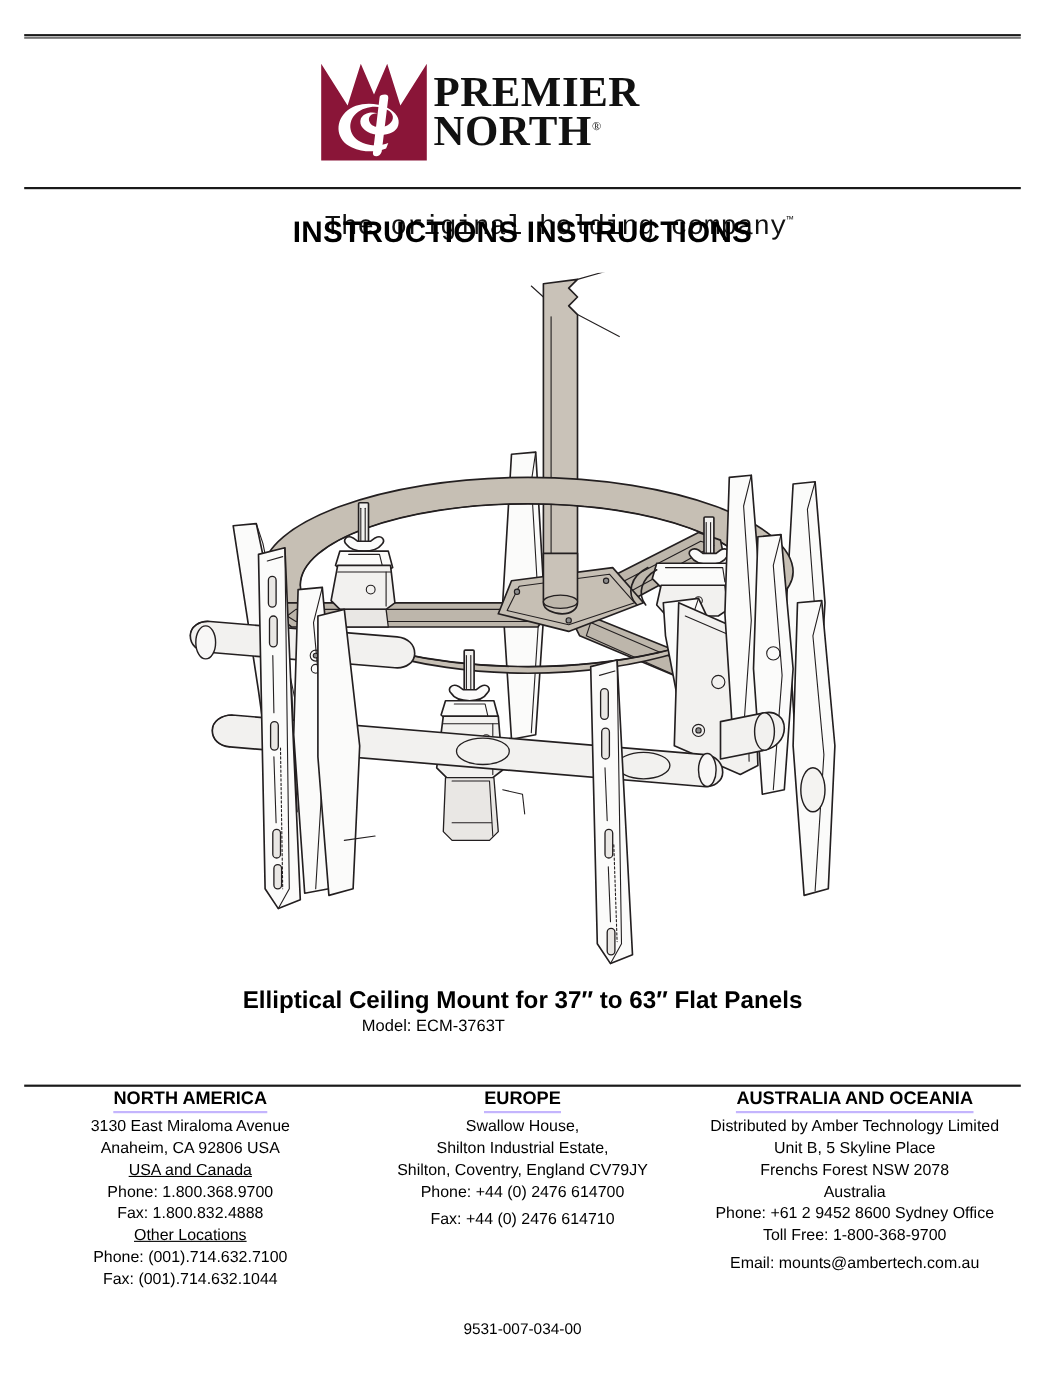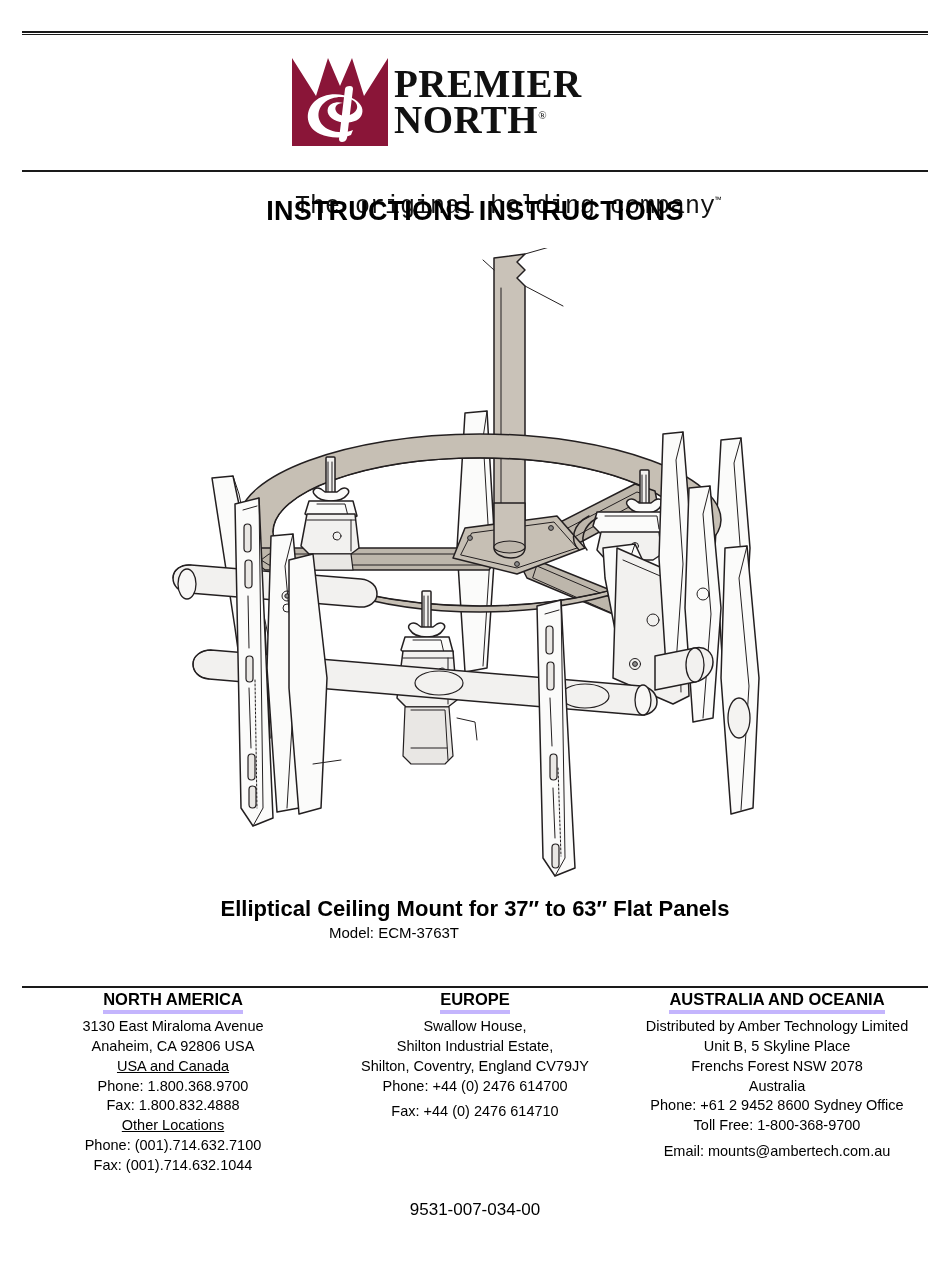--- a/index.html
+++ b/index.html
@@ -166,41 +166,41 @@
     flex: 1 1 0;
     text-align: center;
     padding: 0 6px;
     box-sizing: border-box;
   }
   .fcol-head {
     font-size: 16.5px;
     font-weight: bold;
     padding-bottom: 1px;
     display: inline-block;
-    border-bottom: 4px solid #c4b5fd;
+    border-bottom: 2px solid #c4b5fd;
     line-height: 1.15;
     white-space: nowrap;
   }
   .fcol-head-wrap { display: block; }
   .fcol-lines {
     margin-top: 3px;
     font-size: 14.5px;
     line-height: 1.37;
   }
   .fline { white-space: nowrap; }
   .fline.underline { text-decoration: underline; }
   .fline.gap { margin-top: 6px; }
 
   .doc-number {
     position: absolute;
     left: 0;
     top: 1200px;
     width: 950px;
     text-align: center;
-    font-size: 17px;
+    font-size: 14px;
   }
 </style>
 </head>
 <body>
 
 <div class="page">
 
   <div class="rule-top"></div>
 
   <div class="logo-block">

